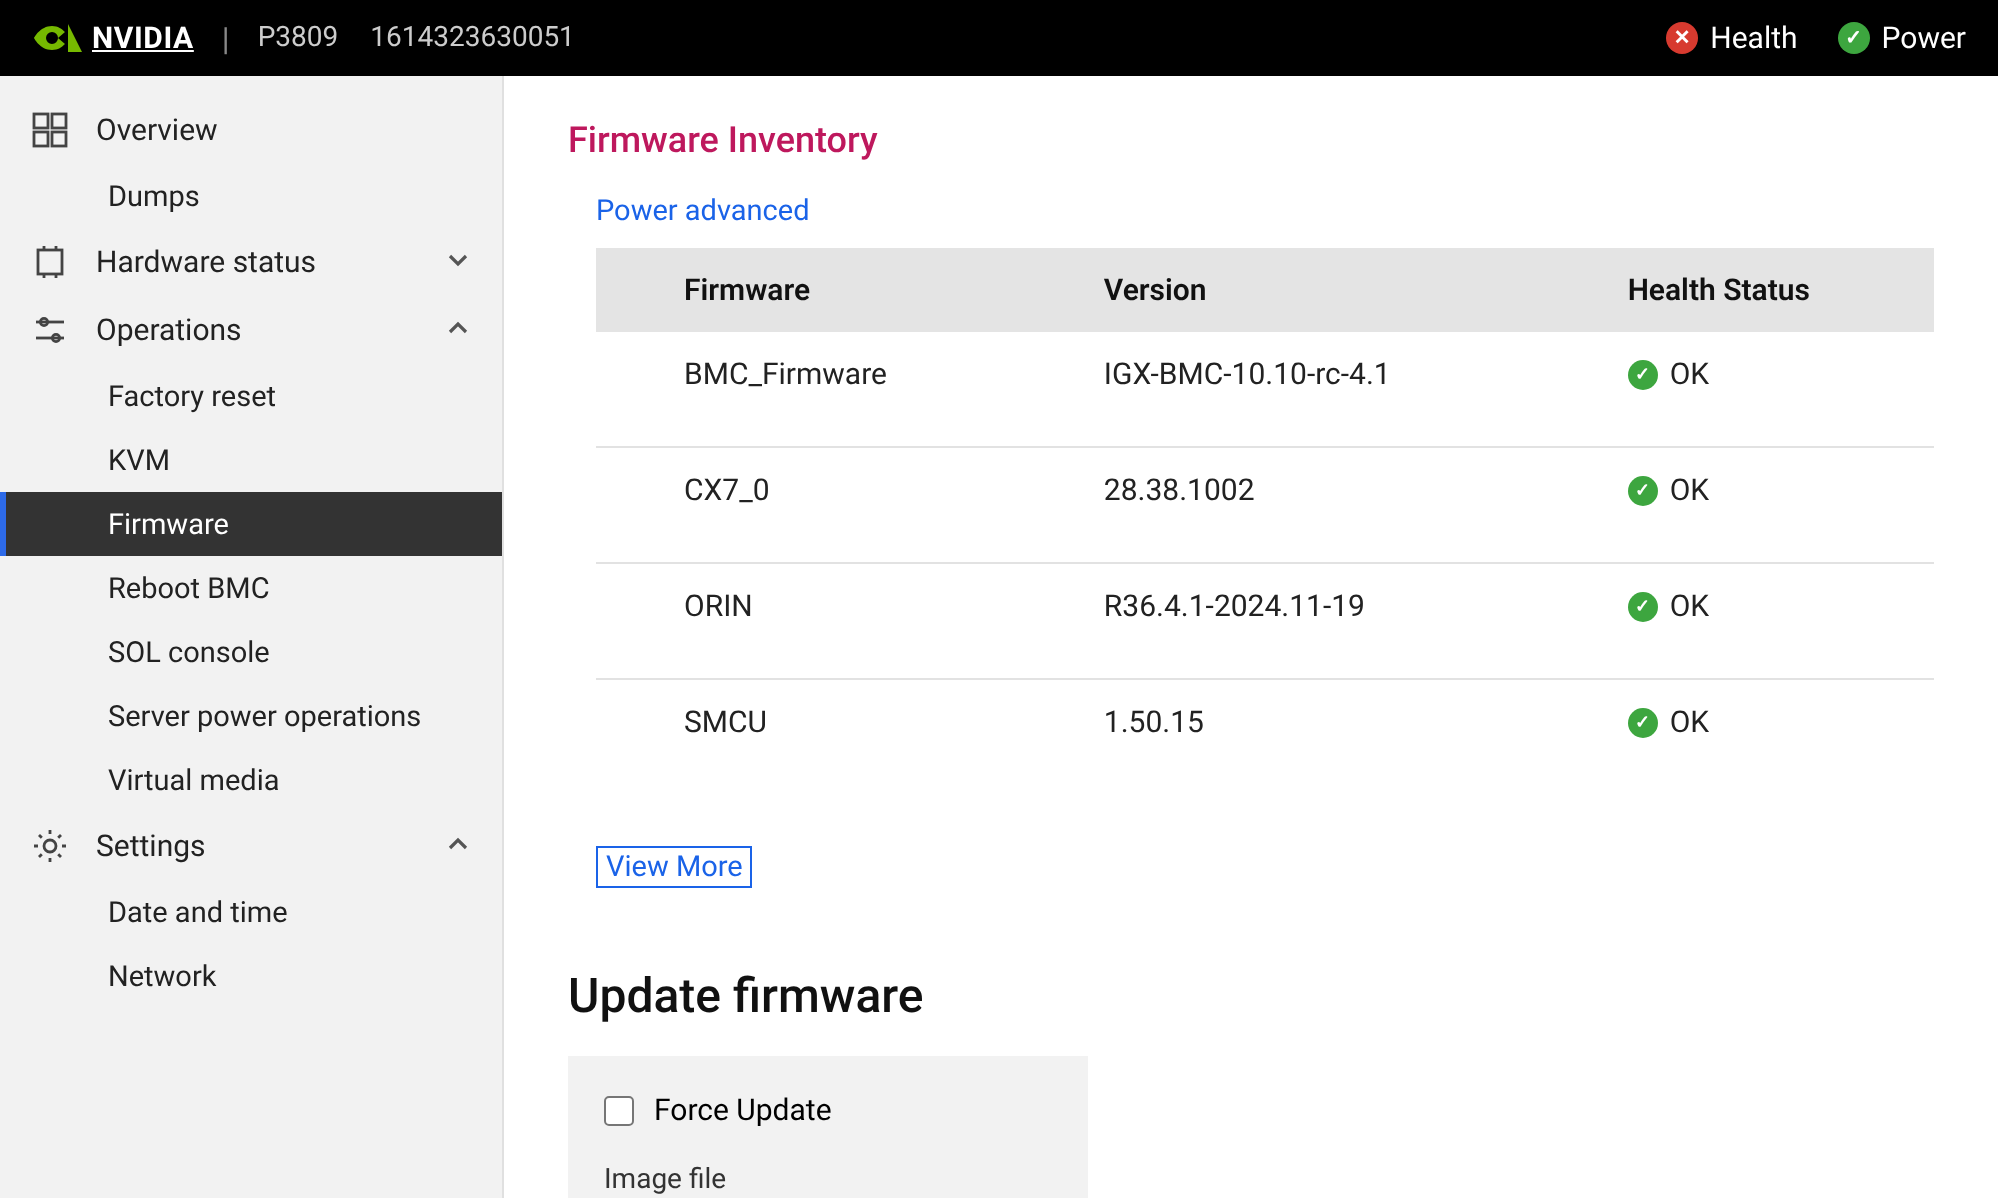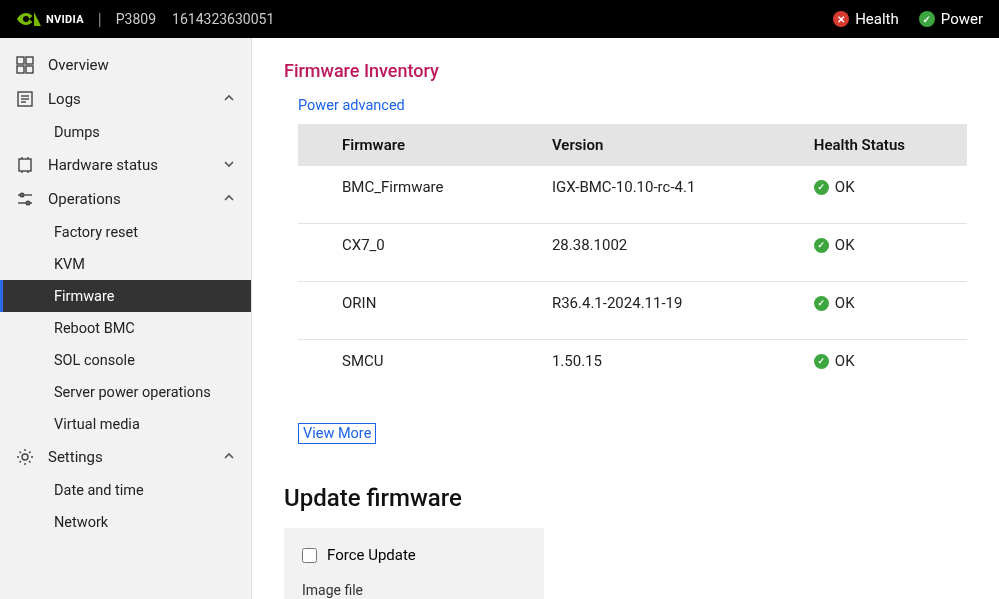--- a/index.html
+++ b/index.html
@@ -1,21 +1,21 @@
 <!DOCTYPE html>
 <html><head>
 <meta charset="utf-8">
 <style>
 * { margin: 0; padding: 0; box-sizing: border-box; font-family: -apple-system, BlinkMacSystemFont, "Segoe UI", Roboto, Arial, sans-serif; }
 body { background: #fff; width: 999px; height: 599px; overflow: hidden; }
 
 .topbar { background: #000; color: #fff; height: 38px; display: flex; align-items: center; padding: 0 16px; }
 .logo { display: flex; align-items: center; gap: 4px; }
 .logo-eye { width: 26px; height: 18px; }
-.logo-text { font-weight: 700; font-size: 11px; letter-spacing: 0.3px; }
+.logo-text { font-weight: 700; font-size: 15px; letter-spacing: 0.3px; text-decoration: underline; }
 .divider { color: #888; margin: 0 14px; font-size: 16px; }
 .hostinfo { color: #ccc; font-size: 14px; display: flex; gap: 16px; }
 .topbar-right { margin-left: auto; display: flex; gap: 20px; align-items: center; }
 .status-item { display: flex; align-items: center; gap: 6px; font-size: 15px; color: #fff; }
 .status-icon { width: 16px; height: 16px; border-radius: 50%; display: flex; align-items: center; justify-content: center; font-size: 10px; font-weight: bold; }
 .status-red { background: #d73a2f; color: #fff; }
 .status-green { background: #3da63f; color: #fff; }
 
 .body-area { display: flex; height: calc(100% - 38px); }
 
@@ -84,34 +84,20 @@
       <span class="side-icon">
           <svg width="18" height="18" viewBox="0 0 18 18" fill="none" stroke="#444" stroke-width="1.4">
             <rect x="1" y="1" width="7" height="7"></rect>
             <rect x="10" y="1" width="7" height="7"></rect>
             <rect x="1" y="10" width="7" height="7"></rect>
             <rect x="10" y="10" width="7" height="7"></rect>
           </svg>
         </span>
       <span>Overview</span>
     </div>
-    <div class="side-item top">
-      <span class="side-icon">
-          <svg width="18" height="18" viewBox="0 0 18 18" fill="none" stroke="#444" stroke-width="1.4">
-            <rect x="2" y="2" width="14" height="14"></rect>
-            <line x1="5" y1="6" x2="13" y2="6"></line>
-            <line x1="5" y1="9" x2="13" y2="9"></line>
-            <line x1="5" y1="12" x2="10" y2="12"></line>
-          </svg>
-        </span>
-      <span>Logs</span>
-      <span class="chev"><svg width="12" height="12" viewBox="0 0 12 12" fill="none" stroke="#555" stroke-width="1.6">
-            <polyline points="2,8 6,4 10,8"></polyline>
-          </svg></span>
-    </div>
     <div class="side-item sub">
         <span>Dumps</span>
       </div>
 
     <div class="side-item top">
       <span class="side-icon">
           <svg width="18" height="18" viewBox="0 0 18 18" fill="none" stroke="#444" stroke-width="1.4">
             <rect x="3" y="3" width="12" height="12"></rect>
             <line x1="6" y1="1" x2="6" y2="3"></line>
             <line x1="12" y1="1" x2="12" y2="3"></line>

